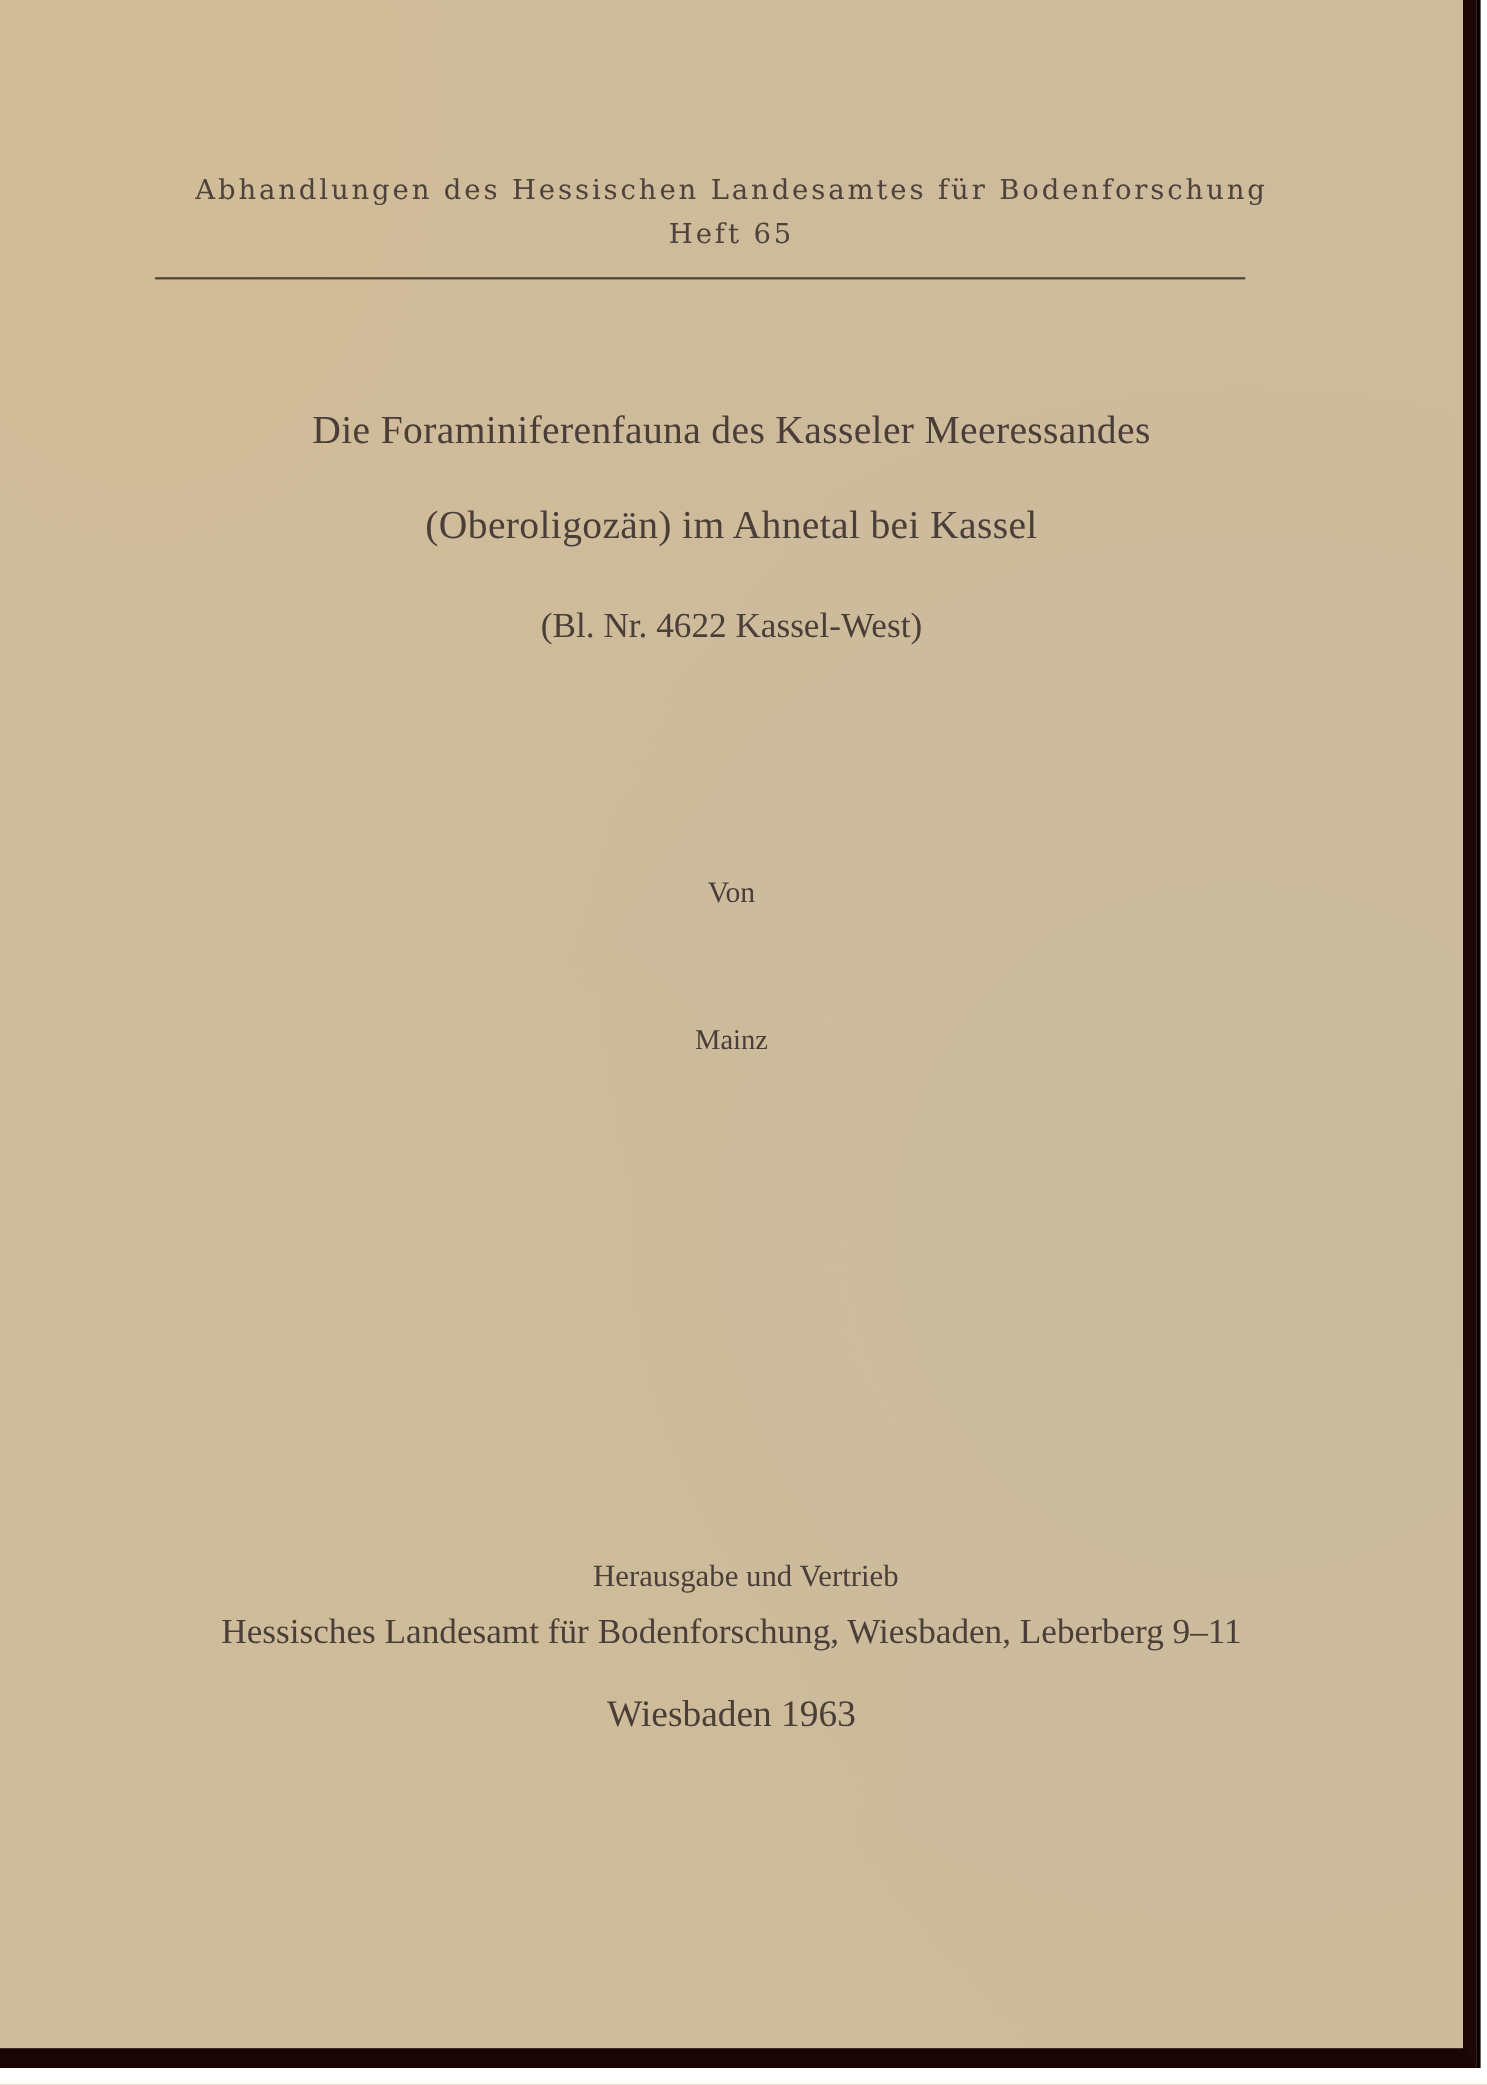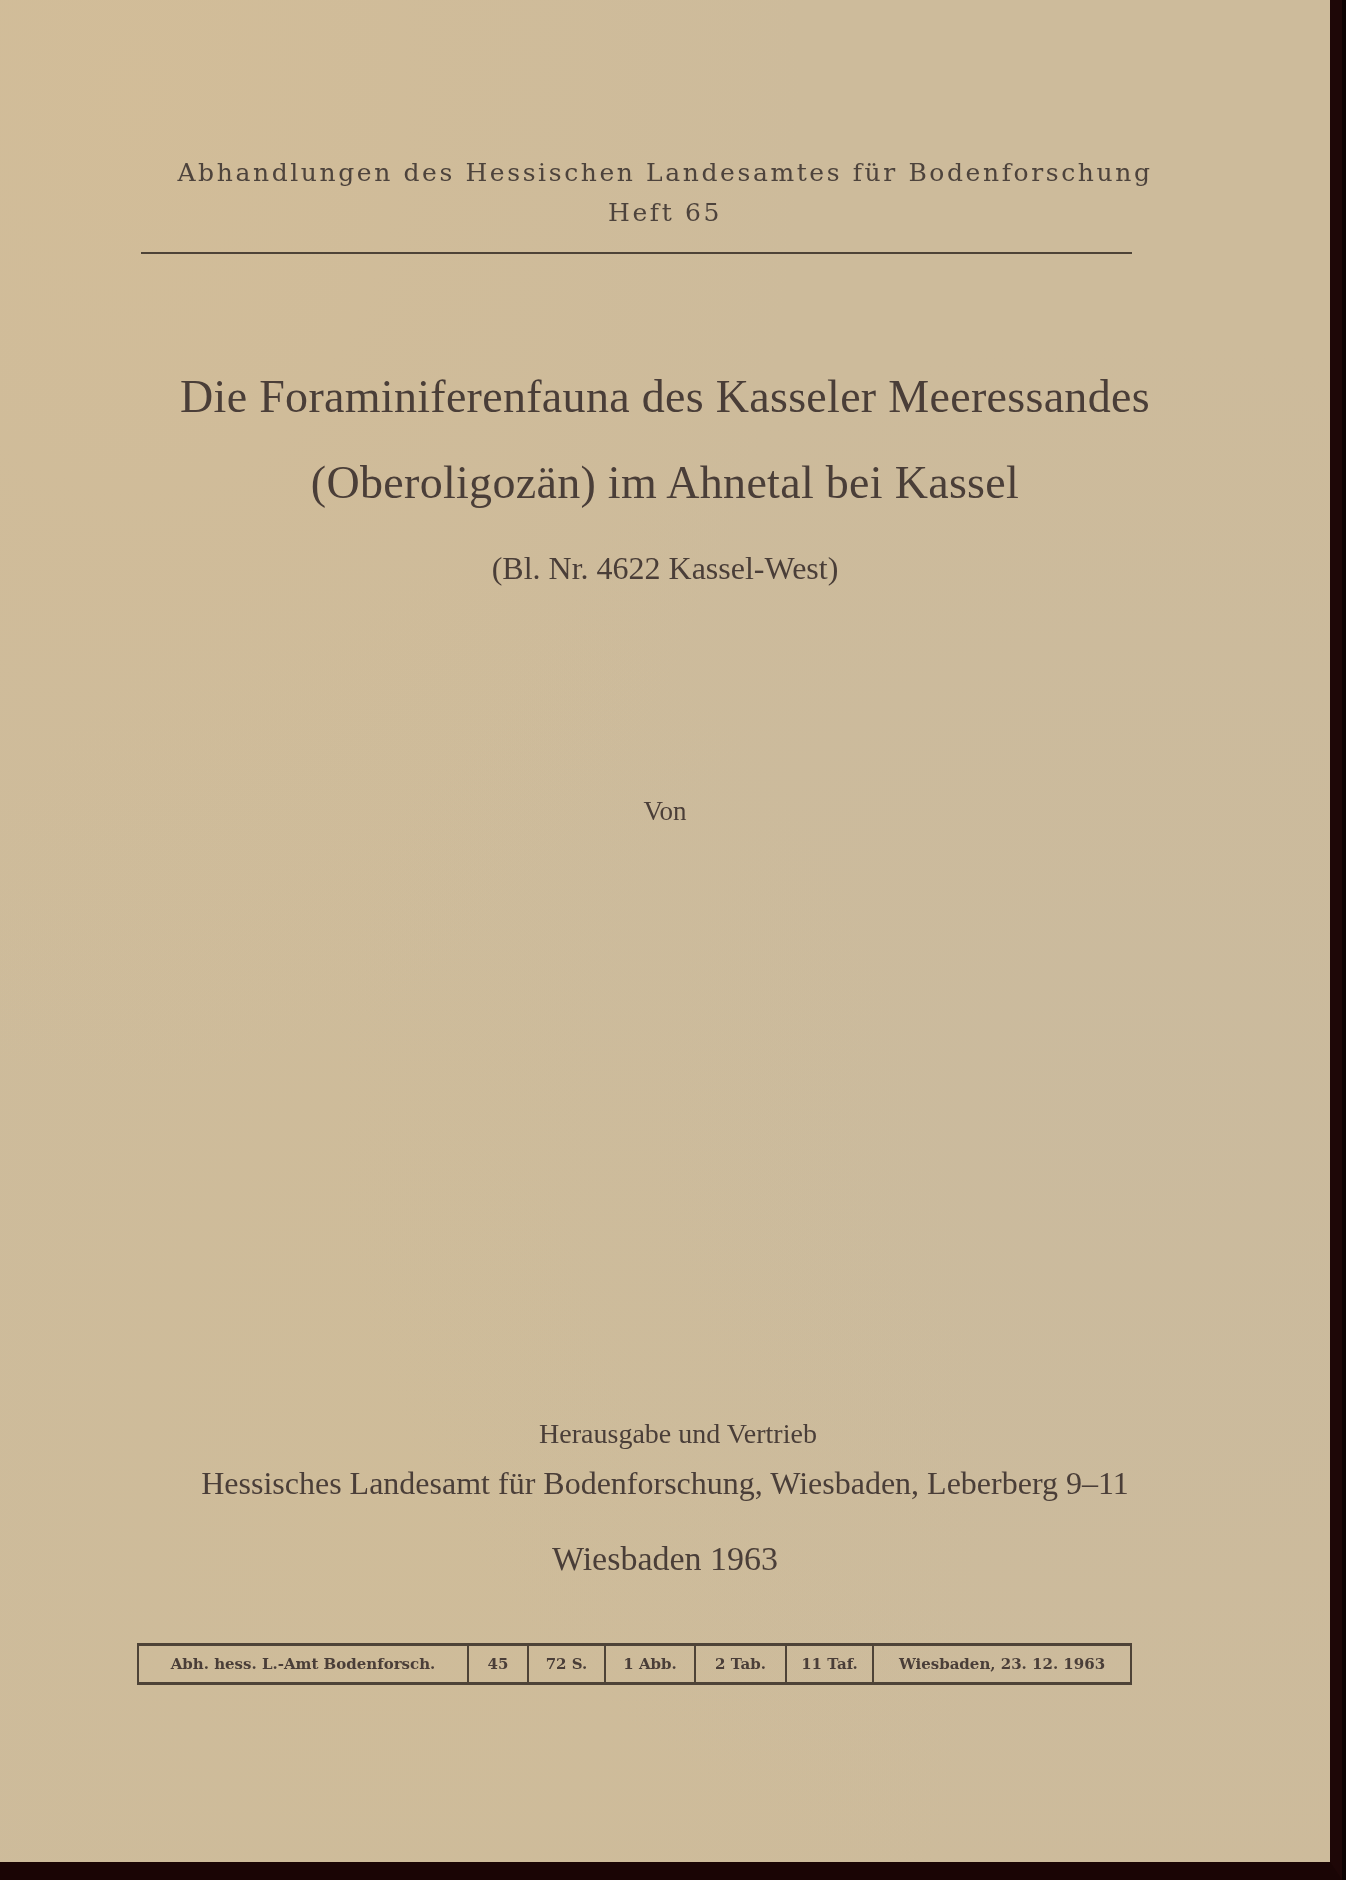--- a/index.html
+++ b/index.html
@@ -35,21 +35,21 @@
     font-family: "DejaVu Serif", serif;
     font-size: 25px; letter-spacing: 2.6px; color: #4d433c;
   }
   .heft { font-size: 25px; letter-spacing: 2.6px; color: #4d433c; }
   .rule {
     position: absolute; left: 141px; top: 252px; width: 991px; height: 2px;
     background: #4e4337;
   }
   .title {
     font-family: "Liberation Serif", serif;
-    font-size: 46px; color: #4a3e38; letter-spacing: 0.3px;
+    font-size: 36px; color: #4a3e38; letter-spacing: 0.3px;
   }
   .subtitle {
     font-family: "Liberation Serif", serif;
     font-size: 32px; color: #4a3e38;
   }
   .von { font-family: "Liberation Serif", serif; font-size: 27px; color: #4a3e38; }
   .author { font-family: "DejaVu Serif", serif; font-size: 30px; font-weight: bold; color: #4a3e38; letter-spacing: -0.5px; }
   .place { font-family: "Liberation Serif", serif; font-size: 26px; color: #4a3e38; }
   .contents { font-family: "DejaVu Serif", serif; font-size: 22px; color: #4a3e38; }
   .pub1 { font-family: "Liberation Serif", serif; font-size: 28px; color: #4a3e38; padding-left: 13px; }
@@ -78,33 +78,21 @@
   <div class="line series" style="top:158px;">Abhandlungen des Hessischen Landesamtes für Bodenforschung</div>
   <div class="line heft" style="top:198px;">Heft 65</div>
 
   <div class="rule"></div>
 
   <div class="line title" style="top:370px;">Die Foraminiferenfauna des Kasseler Meeressandes</div>
   <div class="line title" style="top:456px;">(Oberoligozän) im Ahnetal bei Kassel</div>
   <div class="line subtitle" style="top:550px;">(Bl. Nr. 4622 Kassel-West)</div>
 
   <div class="line von" style="top:796px;">Von</div>
+  <div class="line place" style="top:931px;">Mainz</div>
 
 
   <div class="line pub1" style="top:1418px;">Herausgabe und Vertrieb</div>
   <div class="line pub2" style="top:1465px;">Hessisches Landesamt für Bodenforschung, Wiesbaden, Leberberg 9–11</div>
   <div class="line place-year" style="top:1540px;">Wiesbaden 1963</div>
 
-  <table class="cite-table">
-    <tbody>
-        <tr>
-      <td style="width:328px;">Abh. hess. L.-Amt Bodenforsch.</td>
-      <td style="width:58px;">45</td>
-      <td style="width:75px;">72 S.</td>
-      <td style="width:88px;">1 Abb.</td>
-      <td style="width:89px;">2 Tab.</td>
-      <td style="width:85px;">11 Taf.</td>
-      <td style="width:256px;">Wiesbaden, 23. 12. 1963</td>
-    </tr>
-  </tbody>
-    </table>
 </div>
 <div class="edge-shadow-r"></div>
 
 </body></html>

